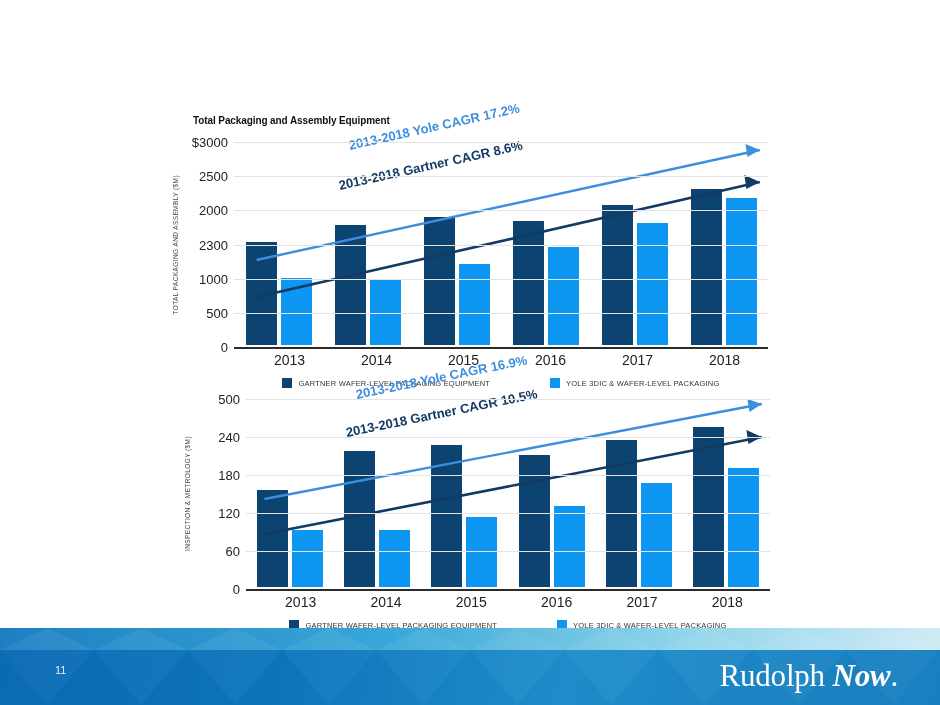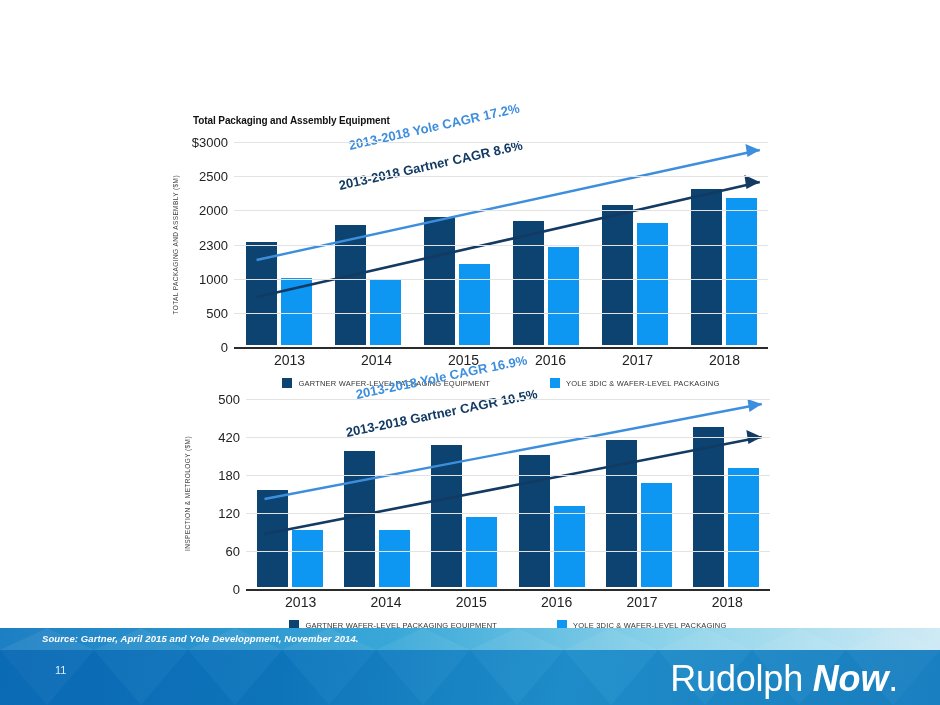--- a/index.html
+++ b/index.html
@@ -112,21 +112,21 @@
   .footer-main .tri-row{position:absolute;inset:0;opacity:.28;}
   .source-text{
     position:absolute;left:42px;top:5px;font-size:9.5px;font-style:italic;
     font-weight:bold;color:#ffffff;letter-spacing:0.1px;white-space:nowrap;z-index:5;
   }
   .page-number{
     position:absolute;left:55px;top:36px;font-size:11px;color:#dfeefb;z-index:5;
   }
   .logo{
     position:absolute;right:42px;top:30px;z-index:5;
-    font-family:Liberation Sans, sans-serif;font-size:36px;color:#ffffff;
+    font-family:Liberation Serif, serif;font-size:31px;color:#ffffff;
     white-space:nowrap;letter-spacing:-0.2px;
   }
   .logo b{font-weight:bold;font-style:italic;}
 </style>
 </head>
 <body>
 
 <div class="slide">
 
 
@@ -209,21 +209,21 @@
     </div>
   </div>
 
   <div class="chart-block" id="chart2">
     <div class="plot-wrap">
       <div class="axis-title">
         <span>INSPECTION &amp; METROLOGY ($M)</span>
       </div>
       <div class="ylabels" id="c2-yticks">
           <div class="yl" style="top: 0px;">500</div>
-          <div class="yl" style="top: 38px;">420</div>
+          <div class="yl" style="top: 38px;">240</div>
           <div class="yl" style="top: 76px;">180</div>
           <div class="yl" style="top: 114px;">120</div>
           <div class="yl" style="top: 152px;">60</div>
           <div class="yl" style="top: 190px;">0</div>
         </div>
       <div class="plot" id="c2-plot">
         <div class="bars" id="c2-bars">
             <div class="group">
               <div class="bar gartner" title="GARTNER WAFER-LEVEL PACKAGING EQUIPMENT 2013: 153" style="height: 96.9px; background: rgb(13, 67, 112);"></div>
               <div class="bar yole" title="YOLE 3DIC &amp; WAFER-LEVEL PACKAGING 2013: 90" style="height: 57px; background: rgb(13, 150, 242);"></div>
@@ -322,18 +322,17 @@
           <polygon points="235,55 282,0 329,55"></polygon>
             <polygon points="329,55 376,0 423,55"></polygon>
           <polygon points="423,55 470,0 517,55"></polygon>
             <polygon points="517,55 564,0 611,55"></polygon>
           <polygon points="611,55 658,0 705,55"></polygon>
             <polygon points="705,55 752,0 799,55"></polygon>
           <polygon points="799,55 846,0 893,55"></polygon>
         </g>
       </svg>
     </div>
-    <div class="source-text">Source: Gartner, April 2015 and Yole Developpment, November 2014.</div>
     <div class="page-number">11</div>
     <div class="logo"><span>Rudolph </span><b>Now</b><span>.</span></div>
   </div>
 
 </div>
 
 </body></html>

